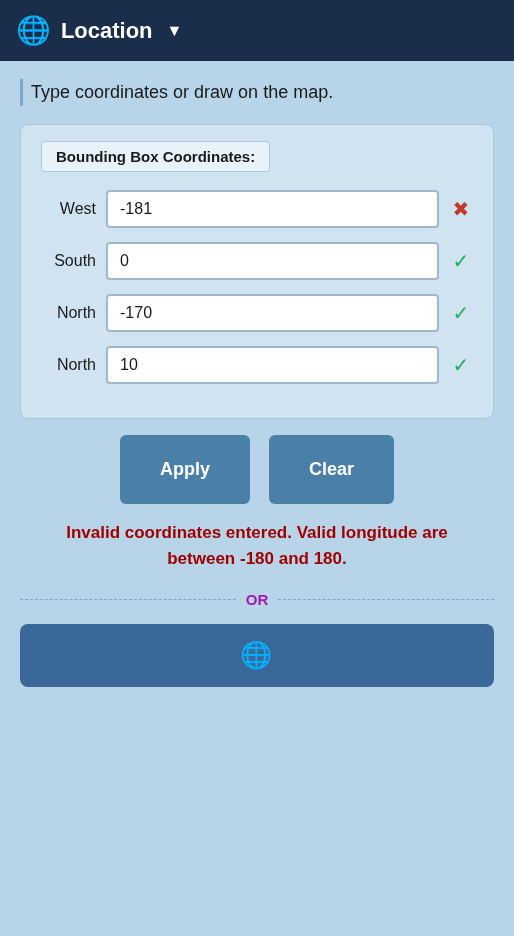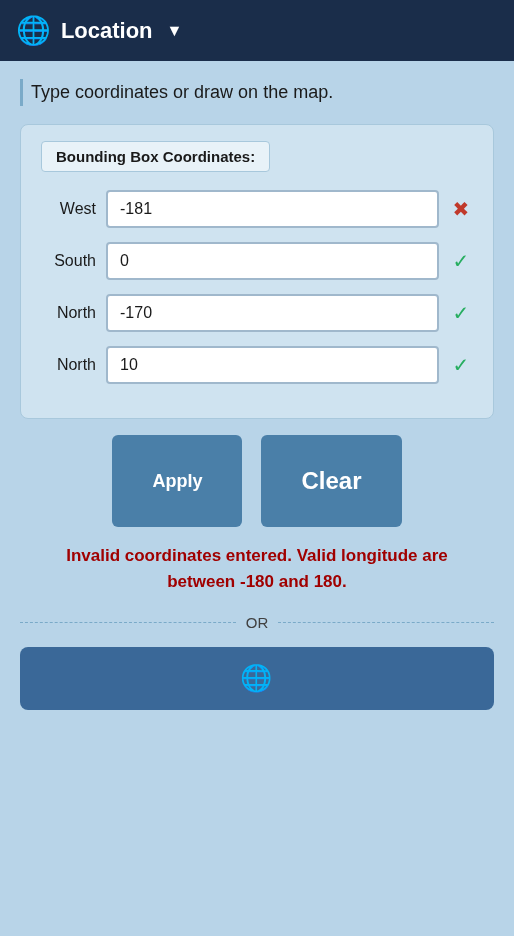--- a/index.html
+++ b/index.html
@@ -116,22 +116,22 @@
       padding: 14px 40px;
       font-size: 18px;
       font-weight: bold;
       cursor: pointer;
     }
     .btn-clear {
       background: #4a7fa8;
       color: #ffffff;
       border: none;
       border-radius: 6px;
-      padding: 32px 40px;
-      font-size: 24px;
+      padding: 24px 40px;
+      font-size: 18px;
       font-weight: bold;
       cursor: pointer;
     }
 
     .error-message {
       color: #a00000;
       font-size: 17px;
       font-weight: bold;
       text-align: center;
       line-height: 1.5;
@@ -144,23 +144,23 @@
       align-items: center;
       gap: 10px;
       margin-bottom: 16px;
     }
     .or-line {
       flex: 1;
       border: none;
       border-top: 1px dashed #7aaac8;
     }
     .or-text {
-      color: #404040;
+      color: #a21caf;
       font-size: 15px;
-      font-weight: normal;
+      font-weight: bold;
     }
 
     .hide-map-btn {
       background: #3a6898;
       color: #ffffff;
       border: none;
       border-radius: 8px;
       width: 100%;
       padding: 16px;
       font-size: 20px;

